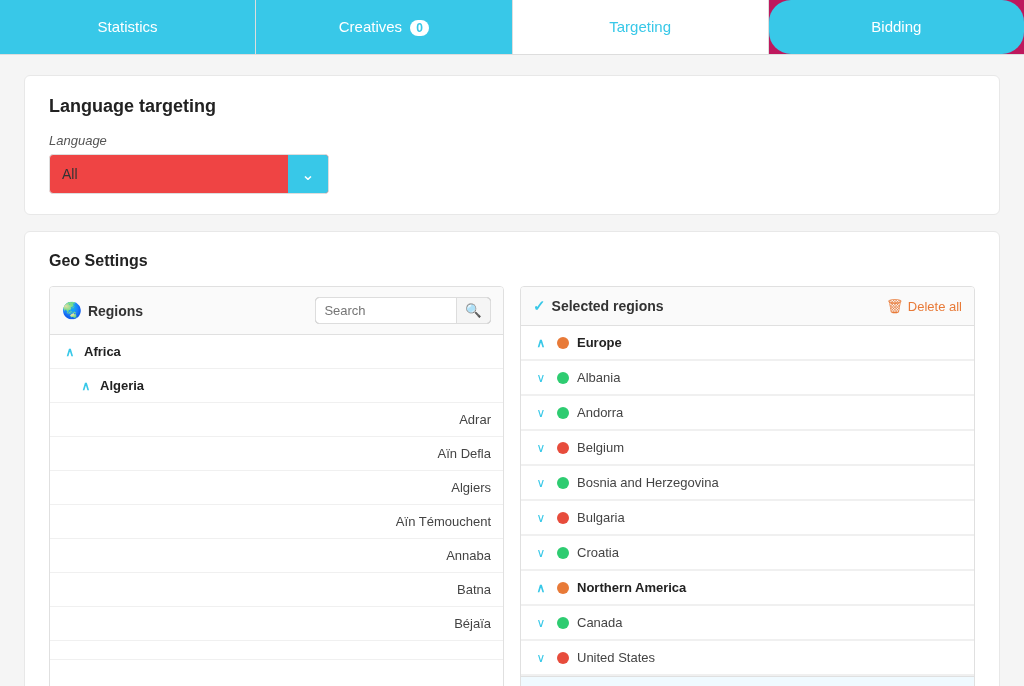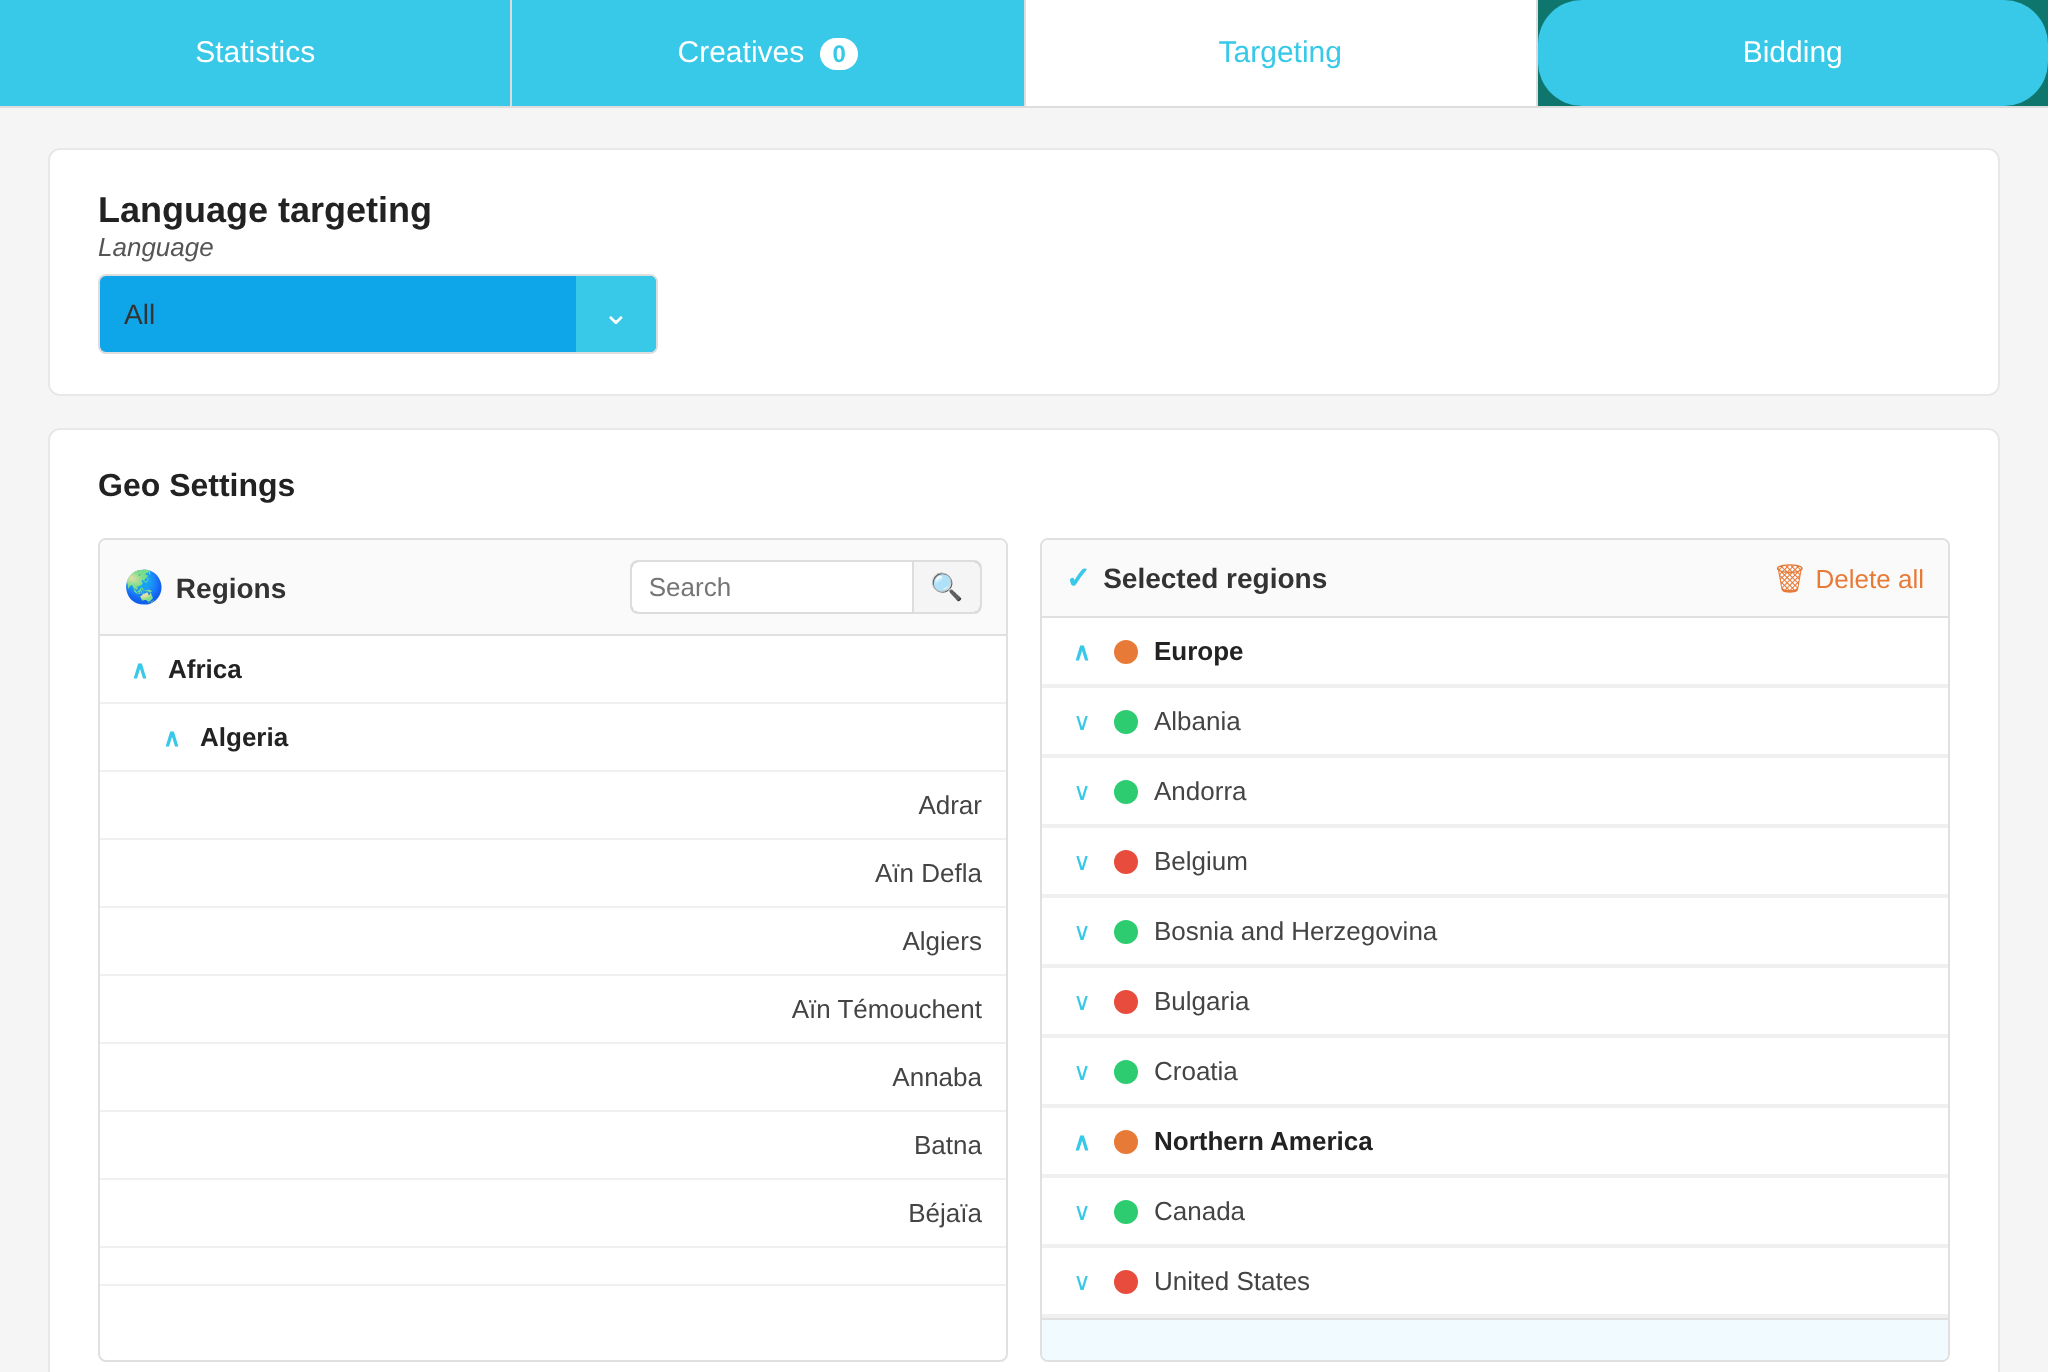--- a/index.html
+++ b/index.html
@@ -6,21 +6,21 @@
     body {
       font-family: -apple-system, BlinkMacSystemFont, 'Segoe UI', Arial, sans-serif;
       background: #f0f0f0;
       font-size: 14px;
       color: #333;
     }
 
     
     .tabs-bar {
       display: flex;
-      background: #0f766e;
+      background: #be185d;
       border-bottom: 1px solid #ddd;
     }
     .tab-item {
       flex: 1;
       padding: 18px 10px;
       text-align: center;
       cursor: pointer;
       font-size: 15px;
       font-weight: 500;
       color: #fff;
@@ -58,35 +58,36 @@
     .section-card {
       background: #fff;
       border-radius: 6px;
       padding: 20px 24px;
       margin-bottom: 16px;
       border: 1px solid #e8e8e8;
     }
     .section-title {
       font-size: 18px;
       font-weight: 600;
+      margin-bottom: 16px;
       color: #222;
     }
     .field-label {
       font-size: 13px;
       color: #555;
       margin-bottom: 6px;
       font-style: italic;
     }
     .dropdown-control {
       display: flex;
       align-items: center;
       border: 1px solid #ddd;
       border-radius: 4px;
       width: 280px;
-      background: #0ea5e9;
+      background: #ef4444;
       overflow: hidden;
     }
     .dropdown-value {
       flex: 1;
       padding: 8px 12px;
       font-size: 14px;
       color: #333;
     }
     .dropdown-arrow-btn {
       background: #38c8e8;

